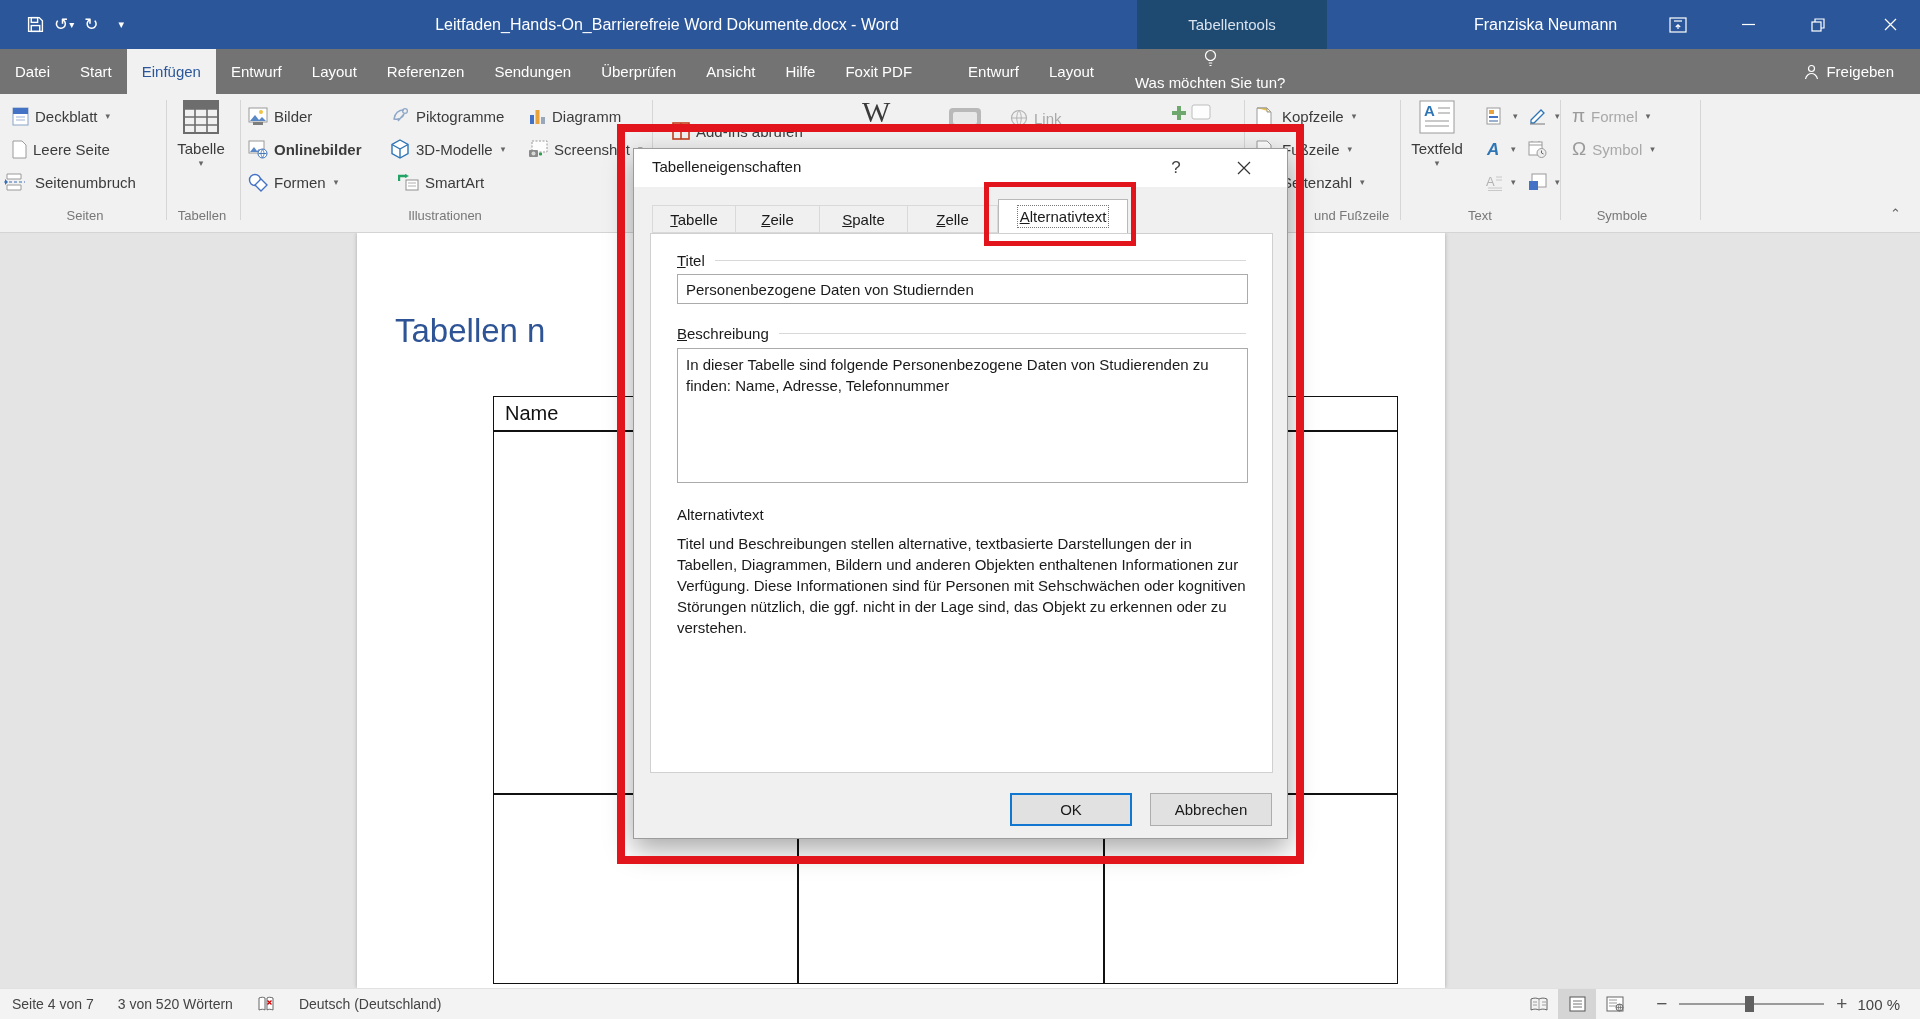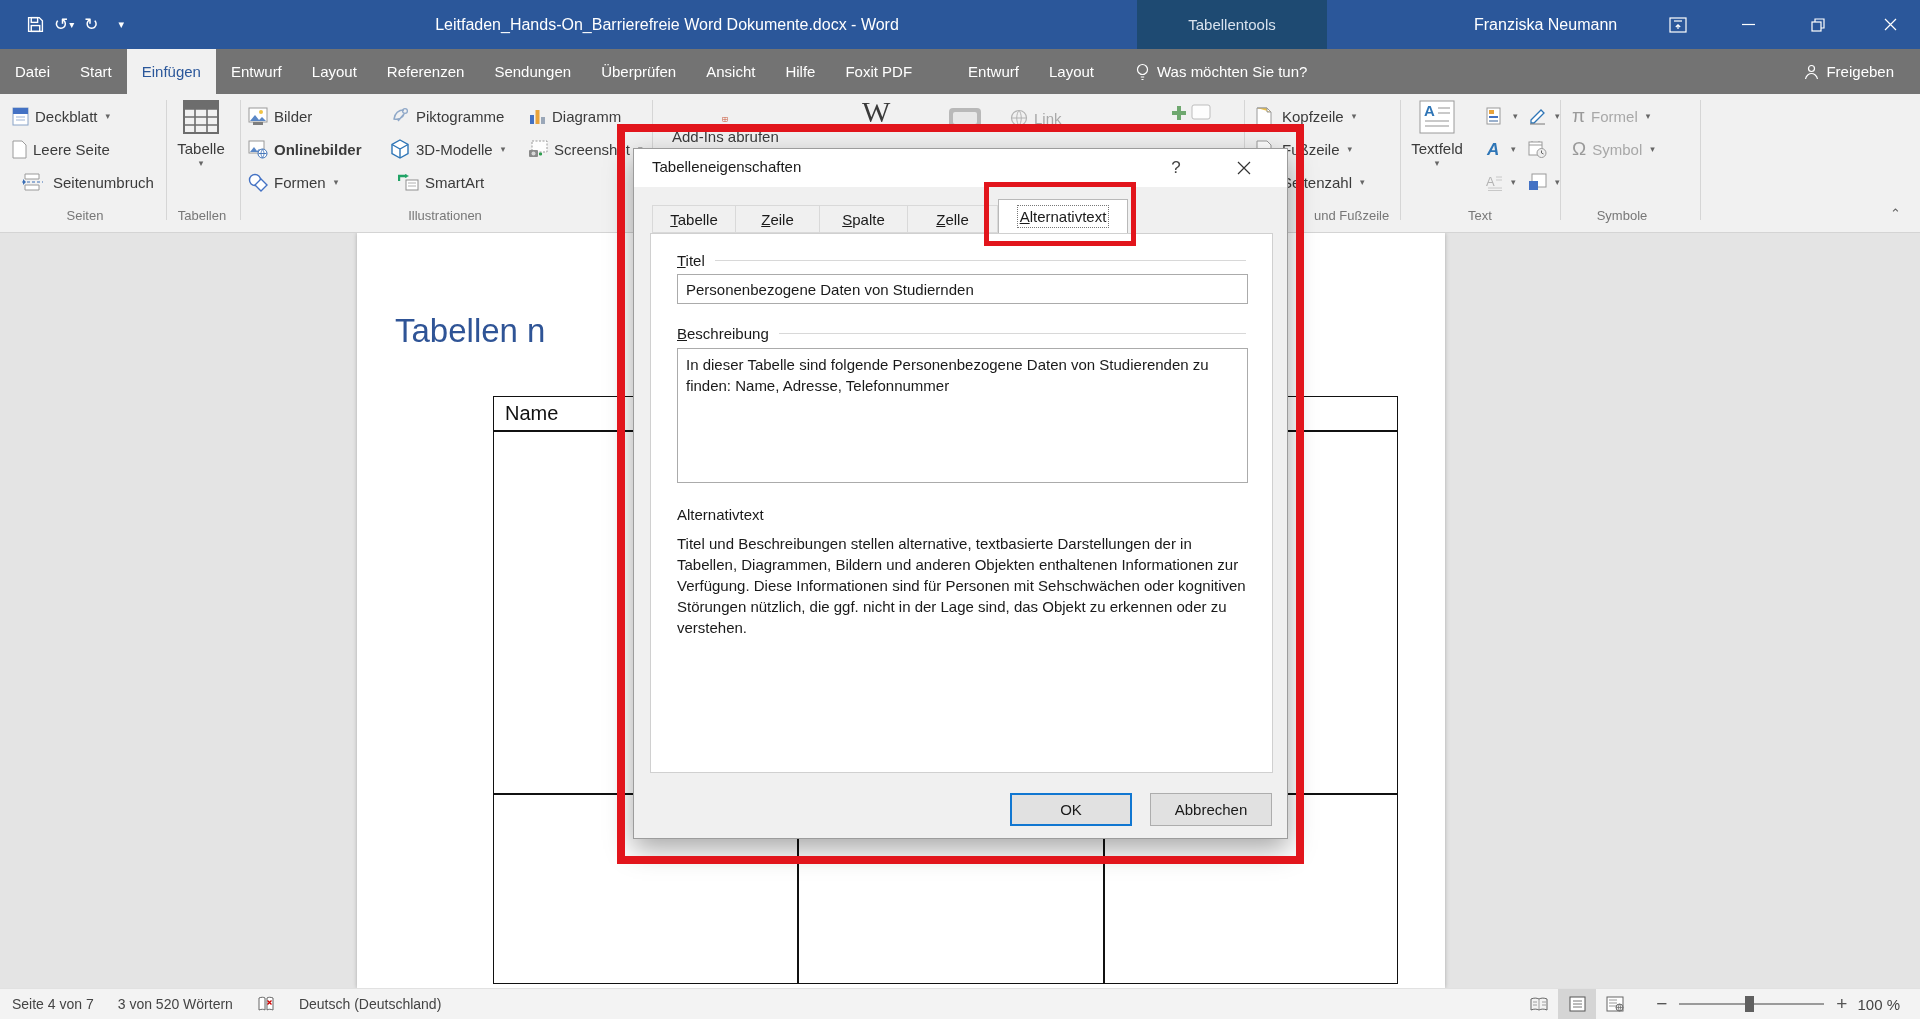--- a/index.html
+++ b/index.html
@@ -14,21 +14,21 @@
   #doc-title { position:absolute; left:667px; top:0; height:49px; transform:translateX(-50%); display:flex; align-items:center; font-size:16px; white-space:nowrap; }
   #contextual-block { position:absolute; left:1137px; top:0; width:190px; height:49px; background:#1e4a72; display:flex; align-items:center; justify-content:center; font-size:15px; color:#d8e2ee; }
   #user-name { position:absolute; left:1474px; top:0; height:49px; display:flex; align-items:center; font-size:16px; }
   .win-btn { position:absolute; top:0; width:46px; height:49px; display:flex; align-items:center; justify-content:center; }
   .win-btn svg { display:block; }
 
   
   #tabrow { position:absolute; left:0; top:49px; width:1920px; height:45px; background:#737373; display:flex; align-items:stretch; color:#fff; font-size:15px; }
   .rtab { display:flex; align-items:center; padding:0 15px; white-space:nowrap; }
   .rtab.selected { background:#f1f1f1; color:#2b579a; }
-  .tellme { display:flex; align-items:center; gap:7px; padding:0 14px; margin-left:12px; white-space:nowrap; }
+  .tellme { display:flex; align-items:center; gap:7px; padding:0 14px; margin-left:12px; white-space:nowrap;flex-direction:column; }
   .share { display:flex; align-items:center; gap:7px; margin-left:auto; padding:0 26px; white-space:nowrap; }
 
   
   #ribbon { position:absolute; left:0; top:94px; width:1920px; height:139px; background:#f1f1f1; border-bottom:1px solid #d4d4d4; font-size:15px; }
   .rb-divider { position:absolute; top:6px; height:120px; width:1px; background:#d6d6d6; }
   .grp-label { position:absolute; top:114px; font-size:13px; color:#777; text-align:center; white-space:nowrap; }
   .sbtn { position:absolute; display:flex; align-items:center; gap:6px; height:28px; white-space:nowrap; color:#3b3b3b; }
   .sbtn .cap { font-size:15px; }
   .caret { font-size:9px; color:#666; margin-left:2px; }
   .bigbtn { position:absolute; display:flex; flex-direction:column; align-items:center; width:62px; }
@@ -179,21 +179,21 @@
       </svg>
     <span class="cap">Deckblatt</span>
       <span class="caret">▾</span>
   </div>
   <div class="sbtn" style="left:12px; top:41px;">
     <svg width="15" height="19" viewBox="0 0 15 19">
         <path d="M1 1h9l4 4v13H1z" fill="#fff" stroke="#9a9a9a"></path>
       </svg>
     <span class="cap">Leere Seite</span>
   </div>
-  <div class="sbtn" style="left:22px; top:74px;gap:10px;">
+  <div class="sbtn" style="left:4px; top:74px;gap:10px;">
     <svg width="21" height="18" viewBox="0 0 21 18">
         <path d="M3 1h14v5H3z" fill="#fff" stroke="#9a9a9a"></path>
         <path d="M3 12h14v5H3z" fill="#fff" stroke="#9a9a9a"></path>
         <path d="M0 9h21" stroke="#3b6fb5" stroke-dasharray="3 2"></path>
         <path d="M1 6l3 3-3 3z" fill="#3b6fb5"></path>
       </svg>
     <span class="cap">Seitenumbruch</span>
   </div>
   <div class="grp-label" style="left:40px; width:90px;">Seiten</div>
   <div class="rb-divider" style="left:166px;"></div>
@@ -275,21 +275,21 @@
         <circle cx="5.5" cy="13.5" r="2" fill="#d8d8d8"></circle>
         <path d="M11 14h3" stroke="#2e9e4f" stroke-width="2"></path>
         <path d="M12.5 12.5v3" stroke="#2e9e4f" stroke-width="2"></path>
       </svg>
     <span class="cap">Screenshot</span>
       <span class="caret">▾</span>
   </div>
   <div class="grp-label" style="left:395px; width:100px;">Illustrationen</div>
   <div class="rb-divider" style="left:652px;"></div>
 
-  <div class="sbtn" style="left:672px; top:23px;flex-direction:column;">
+  <div class="sbtn" style="left:672px; top:23px;">
     <svg width="18" height="18" viewBox="0 0 18 18">
         <rect x="1" y="1" width="16" height="16" fill="none" stroke="#c43e1c" stroke-width="1.6"></rect>
         <path d="M9 1v16M1 9h16" stroke="#c43e1c" stroke-width="1.6"></path>
       </svg>
     <span class="cap">Add-Ins abrufen</span>
   </div>
   <div class="sbtn" style="left:862px; top:4px; font-family:'Liberation Serif','DejaVu Serif',serif; font-size:30px; color:#3a3a3a;">W</div>
   <div class="sbtn" style="left:948px; top:10px;">
     <svg width="34" height="22" viewBox="0 0 34 22">
         <rect x="1" y="1" width="32" height="20" rx="4" fill="#b9b9b9"></rect>

